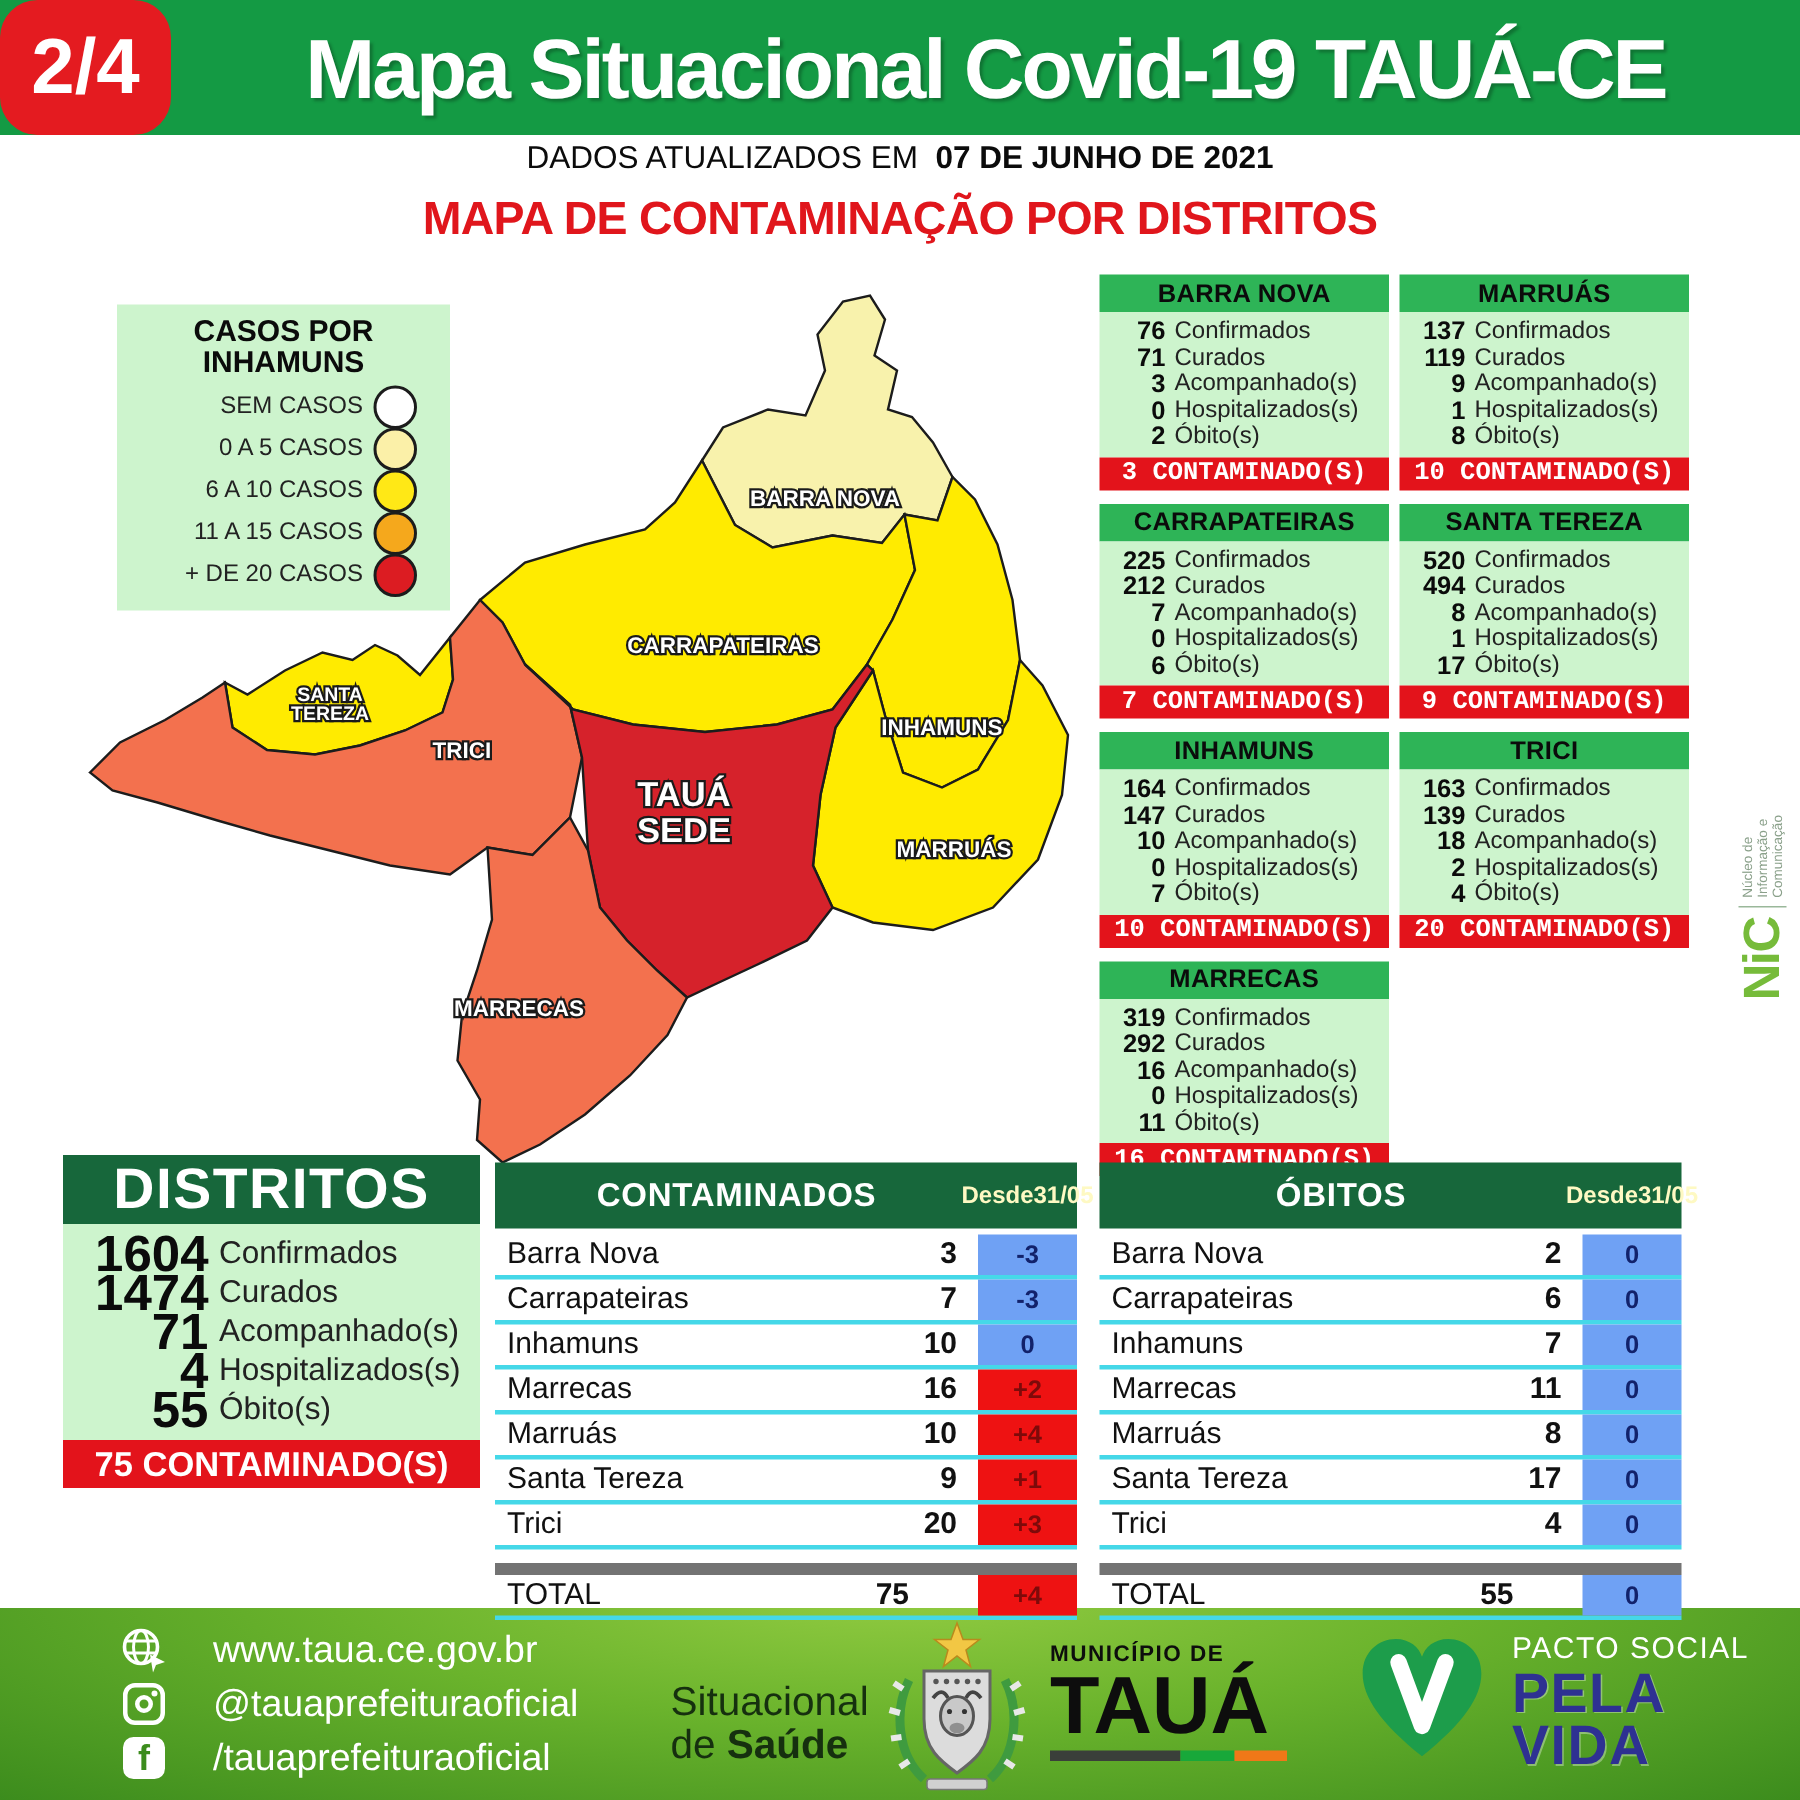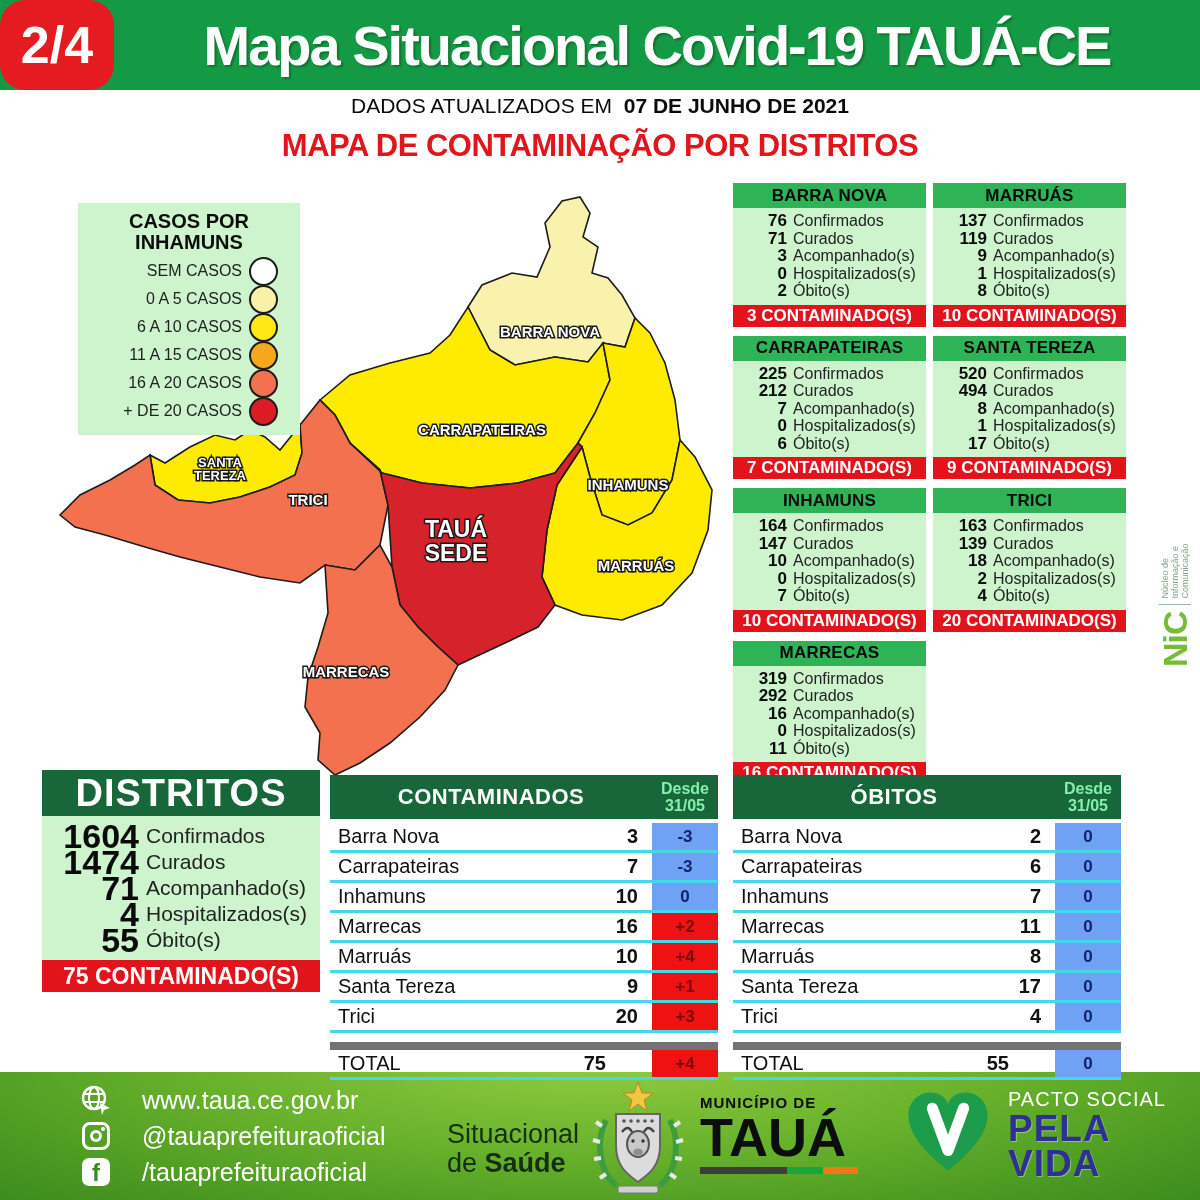--- a/index.html
+++ b/index.html
@@ -26,43 +26,43 @@
   
   #map-svg{position:absolute;left:50px;top:185px;z-index:1;}
   #map-svg text{font-family:"Liberation Sans",sans-serif;font-weight:bold;fill:#fff;
       stroke:#1a1a1a;stroke-width:3px;paint-order:stroke;text-anchor:middle;}
   
   .cards-col{position:absolute;top:183px;width:193px;z-index:2;}
   #cards-col-a{left:733px;} #cards-col-b{left:933px;}
   .card{margin-bottom:9px;}
   .card-header{height:25px;background:#2eb457;color:#0b0b0b;font-weight:bold;font-size:17px;
       display:flex;align-items:center;justify-content:center;letter-spacing:.2px;}
-  .card-body{background:#cdf4cd;padding:4px 2px 5px 12px;}
+  .card-body{background:#cdf4cd;padding:4px 2px 5px 2px;}
   .stat-row{display:flex;line-height:17.5px;}
   .stat-num{width:42px;text-align:right;font-weight:bold;font-size:17px;color:#0b0b0b;}
   .stat-label{margin-left:6px;font-size:16px;color:#222;}
   .card-footer{height:22px;background:#e3131b;color:#fff;font-weight:bold;font-size:17px;
-      display:flex;align-items:center;justify-content:center;}
+      display:flex;align-items:center;justify-content:center;font-family:Liberation Mono, monospace;}
   
   .summary{position:absolute;left:42px;top:770px;width:278px;z-index:2;}
   .summary-header{height:46px;background:#17673b;color:#fff;font-size:38px;font-weight:bold;
       display:flex;align-items:center;justify-content:center;letter-spacing:1px;}
   .summary-body{background:#cdf4cd;padding:7px 2px 7px 2px;}
   .sum-row{display:flex;line-height:26px;}
   .sum-num{width:95px;text-align:right;font-weight:bold;font-size:34px;color:#0b0b0b;}
   .sum-label{margin-left:7px;font-size:21px;color:#222;}
   .summary-footer{height:32px;background:#e3131b;color:#fff;font-weight:bold;font-size:23px;
       display:flex;align-items:center;justify-content:center;}
   
   .dtable{position:absolute;top:775px;width:388px;z-index:2;}
   #table-contaminados{left:330px;} #table-obitos{left:733px;}
   .t-header{height:44px;background:#17673b;display:flex;}
   .t-title{flex:1;color:#fff;font-weight:bold;font-size:22px;display:flex;align-items:center;justify-content:center;letter-spacing:.5px;}
-  .t-delta-head{width:66px;color:#86efac;font-weight:bold;font-size:16px;line-height:17px;
-      display:flex;flex-direction:column;align-items:center;justify-content:center;}
+  .t-delta-head{width:66px;color:#fef9c3;font-weight:bold;font-size:16px;line-height:17px;
+      display:flex;flex-direction:row;align-items:center;justify-content:center;}
   .t-rows{margin-top:4px;}
   .t-row{display:flex;align-items:stretch;height:27px;border-bottom:3px solid #45d8e8;}
   .r-name{flex:1;font-size:20px;padding-left:8px;display:flex;align-items:center;}
   .r-val{width:62px;text-align:right;font-weight:bold;font-size:20px;padding-right:14px;display:flex;align-items:center;justify-content:flex-end;}
   .r-delta{width:66px;display:flex;align-items:center;justify-content:center;font-weight:bold;font-size:17px;}
   .r-delta.blue{background:#6fa1f4;color:#12226b;}
   .r-delta.red{background:#ee1212;color:#7d0a0a;}
   .t-gap{height:9px;}
   .t-total .t-row{border-top:8px solid #737373;gap:32px;}
   
@@ -125,24 +125,20 @@
       </div>
       <div class="legend-row">
         <span class="legend-label">6 A 10 CASOS</span>
         <span class="legend-circle" style="background: rgb(255, 232, 22);"></span>
       </div>
       <div class="legend-row">
         <span class="legend-label">11 A 15 CASOS</span>
         <span class="legend-circle" style="background: rgb(245, 168, 28);"></span>
       </div>
       <div class="legend-row">
-        <span class="legend-label">16 A 20 CASOS</span>
-        <span class="legend-circle" style="background: rgb(243, 113, 78);"></span>
-      </div>
-      <div class="legend-row">
         <span class="legend-label">+ DE 20 CASOS</span>
         <span class="legend-circle" style="background: rgb(220, 28, 34);"></span>
       </div>
     </div>
 </div>
 
 <svg id="map-svg" width="690" height="600" viewBox="0 0 690 600">
     <polygon points="418,122 432,100 462,88 487,92 500,62 495,38 512,16 530,12 540,28 533,52 548,62 542,88 558,93 572,110 585,133 575,162 553,158 538,177 505,172 465,180 440,165" fill="#f8f2ac" stroke="#1c1c1c" stroke-width="1.6"></polygon>
     <polygon points="270,215 300,190 340,178 380,168 400,150 418,122 440,165 465,180 505,172 538,177 553,158 560,195 545,228 528,258 505,288 468,298 420,303 372,298 332,288 300,258 285,230" fill="#ffeb00" stroke="#1c1c1c" stroke-width="1.6"></polygon>
     <polygon points="553,158 575,162 585,133 600,148 615,178 625,215 630,255 622,295 602,328 578,340 552,330 540,292 532,262 528,258 545,228 560,195" fill="#ffeb00" stroke="#1c1c1c" stroke-width="1.6"></polygon>

